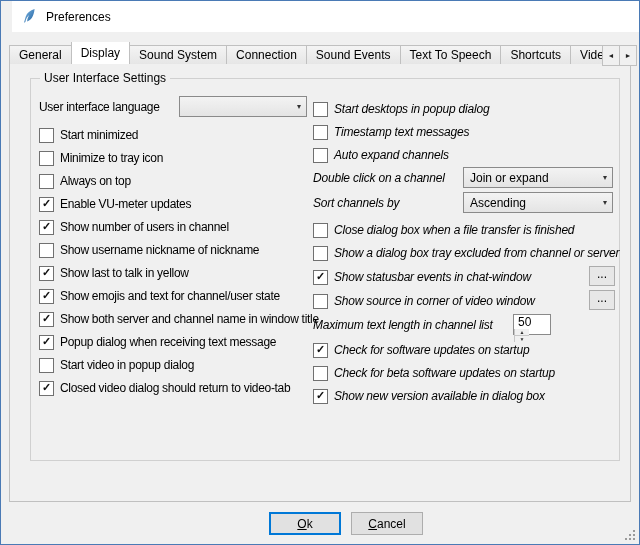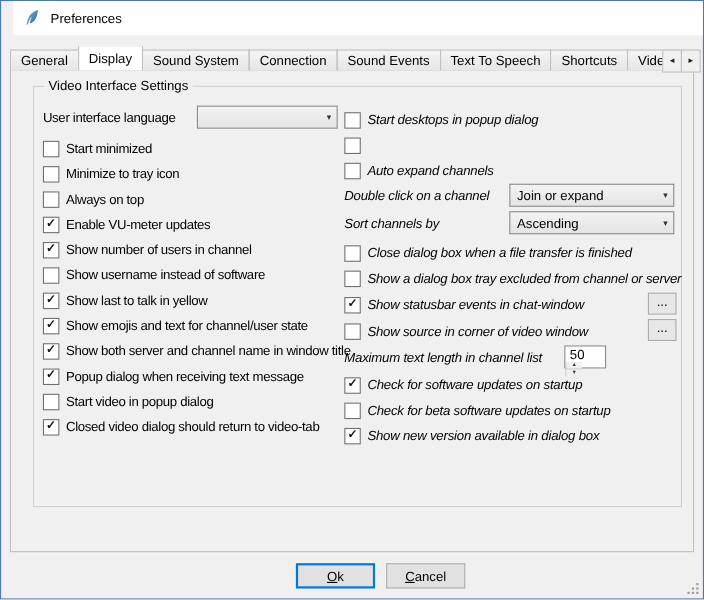--- a/index.html
+++ b/index.html
@@ -111,21 +111,21 @@
         <span>Video</span>
       </div>
   </div>
   <div class="tabscroll">
     <div class="sbtn">◄</div>
     <div class="sbtn">►</div>
   </div>
 
   <div class="pane">
     <div class="groupbox">
-      <span class="groupbox-title">Video Interface Settings</span>
+      <span class="groupbox-title">User Interface Settings</span>
 
       <div class="col col-left">
         <div class="row" style="top:18px">
           <span class="lbl">User interface language</span>
         </div>
         <div class="combo" style="top:17px;left:140px;width:128px">
           <span class="combo-val"></span>
           <span class="chev">▾</span>
         </div>
 
@@ -148,21 +148,21 @@
           <span class="lbl">Enable VU-meter updates</span>
         </div>
         <div class="row" style="top:138px">
           <span class="cb" data-checked="true">
               <span class="tick">✓</span>
             </span>
           <span class="lbl">Show number of users in channel</span>
         </div>
         <div class="row" style="top:161px">
           <span class="cb" data-checked="false"></span>
-          <span class="lbl">Show username instead of software</span>
+          <span class="lbl">Show username nickname of nickname</span>
         </div>
         <div class="row" style="top:184px">
           <span class="cb" data-checked="true">
               <span class="tick">✓</span>
             </span>
           <span class="lbl">Show last to talk in yellow</span>
         </div>
         <div class="row" style="top:207px">
           <span class="cb" data-checked="true">
               <span class="tick">✓</span>
@@ -193,20 +193,21 @@
         </div>
       </div>
 
       <div class="col col-right">
         <div class="row" style="top:20px">
           <span class="cb" data-checked="false"></span>
           <span class="lbl">Start desktops in popup dialog</span>
         </div>
         <div class="row" style="top:43px">
           <span class="cb" data-checked="false"></span>
+          <span class="lbl">Timestamp text messages</span>
         </div>
         <div class="row" style="top:66px">
           <span class="cb" data-checked="false"></span>
           <span class="lbl">Auto expand channels</span>
         </div>
 
         <div class="row" style="top:89px">
           <span class="lbl">Double click on a channel</span>
         </div>
         <div class="combo" style="top:88px;left:150px;width:150px">

